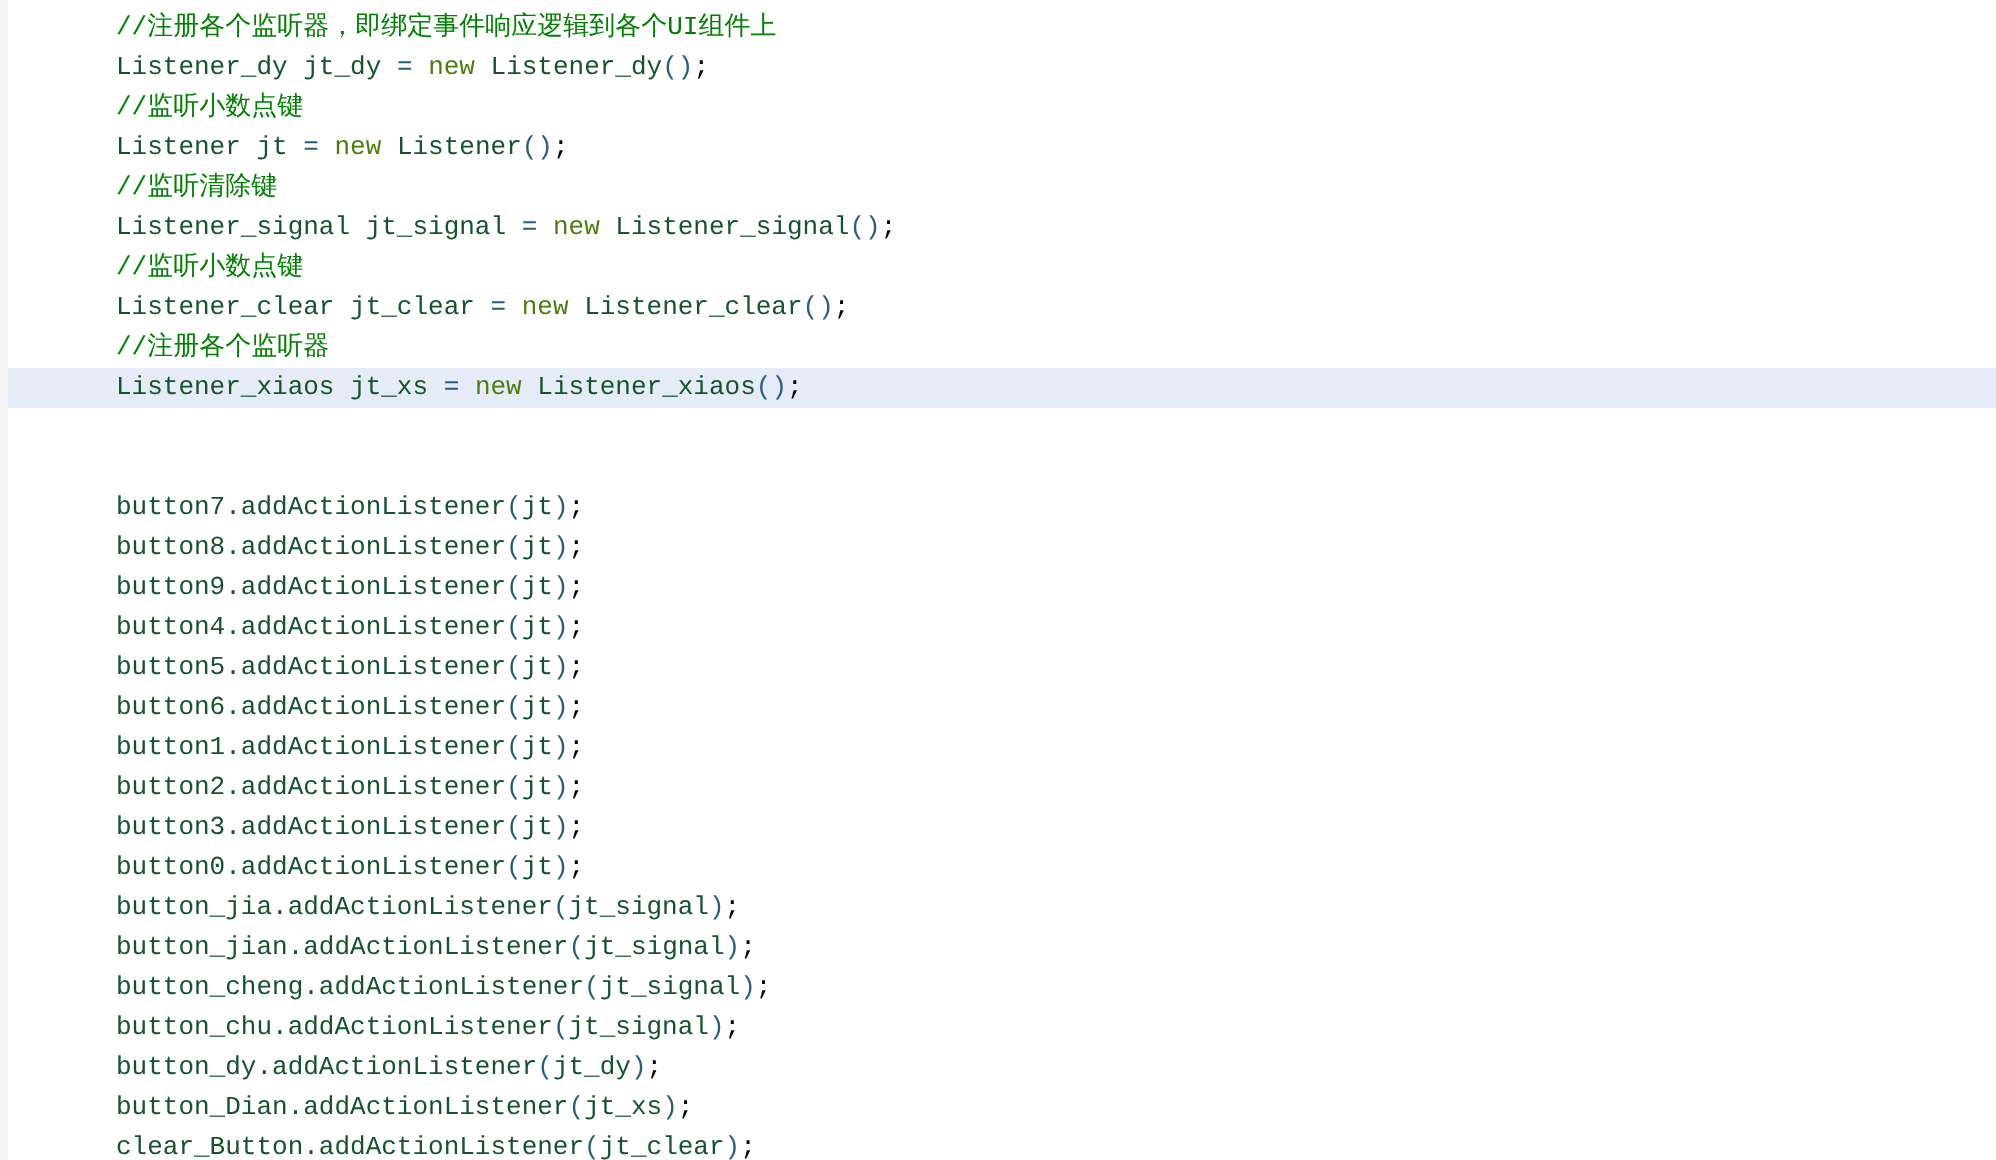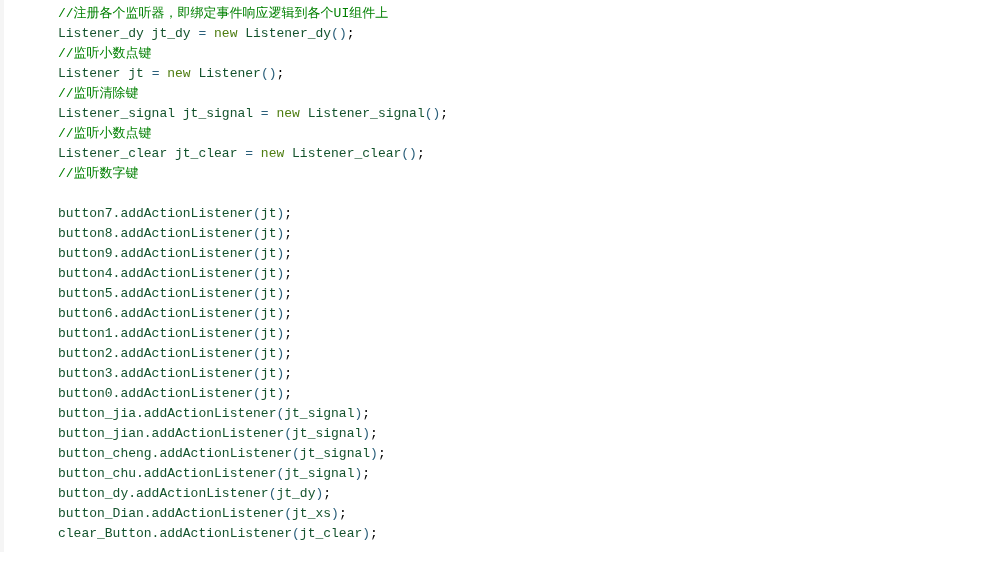--- a/index.html
+++ b/index.html
@@ -35,21 +35,22 @@
 <body>
 
 <div class="editor" id="editor"><span class="line"><span class="comment">//注册各个监听器，即绑定事件响应逻辑到各个UI组件上</span></span>
 <span class="line"><span class="ident">Listener_dy jt_dy </span><span class="paren">=</span><span class="ident"> </span><span class="keyword">new</span><span class="ident"> Listener_dy</span><span class="paren">()</span><span class="semi">;</span></span>
 <span class="line"><span class="comment">//监听小数点键</span></span>
 <span class="line"><span class="ident">Listener jt </span><span class="paren">=</span><span class="ident"> </span><span class="keyword">new</span><span class="ident"> Listener</span><span class="paren">()</span><span class="semi">;</span></span>
 <span class="line"><span class="comment">//监听清除键</span></span>
 <span class="line"><span class="ident">Listener_signal jt_signal </span><span class="paren">=</span><span class="ident"> </span><span class="keyword">new</span><span class="ident"> Listener_signal</span><span class="paren">()</span><span class="semi">;</span></span>
 <span class="line"><span class="comment">//监听小数点键</span></span>
 <span class="line"><span class="ident">Listener_clear jt_clear </span><span class="paren">=</span><span class="ident"> </span><span class="keyword">new</span><span class="ident"> Listener_clear</span><span class="paren">()</span><span class="semi">;</span></span>
-<span class="line"><span class="comment">//监听数字键</span></span>
+<span class="line"><span class="comment">//注册各个监听器</span></span>
+<span class="line hl"><span class="ident">Listener_xiaos jt_xs </span><span class="paren">=</span><span class="ident"> </span><span class="keyword">new</span><span class="ident"> Listener_xiaos</span><span class="paren">()</span><span class="semi">;</span></span>
 <span class="line blank"></span><span class="line"><span class="ident">button7.addActionListener</span><span class="paren">(</span><span class="ident">jt</span><span class="paren">)</span><span class="semi">;</span></span>
 <span class="line"><span class="ident">button8.addActionListener</span><span class="paren">(</span><span class="ident">jt</span><span class="paren">)</span><span class="semi">;</span></span>
 <span class="line"><span class="ident">button9.addActionListener</span><span class="paren">(</span><span class="ident">jt</span><span class="paren">)</span><span class="semi">;</span></span>
 <span class="line"><span class="ident">button4.addActionListener</span><span class="paren">(</span><span class="ident">jt</span><span class="paren">)</span><span class="semi">;</span></span>
 <span class="line"><span class="ident">button5.addActionListener</span><span class="paren">(</span><span class="ident">jt</span><span class="paren">)</span><span class="semi">;</span></span>
 <span class="line"><span class="ident">button6.addActionListener</span><span class="paren">(</span><span class="ident">jt</span><span class="paren">)</span><span class="semi">;</span></span>
 <span class="line"><span class="ident">button1.addActionListener</span><span class="paren">(</span><span class="ident">jt</span><span class="paren">)</span><span class="semi">;</span></span>
 <span class="line"><span class="ident">button2.addActionListener</span><span class="paren">(</span><span class="ident">jt</span><span class="paren">)</span><span class="semi">;</span></span>
 <span class="line"><span class="ident">button3.addActionListener</span><span class="paren">(</span><span class="ident">jt</span><span class="paren">)</span><span class="semi">;</span></span>
 <span class="line"><span class="ident">button0.addActionListener</span><span class="paren">(</span><span class="ident">jt</span><span class="paren">)</span><span class="semi">;</span></span>

